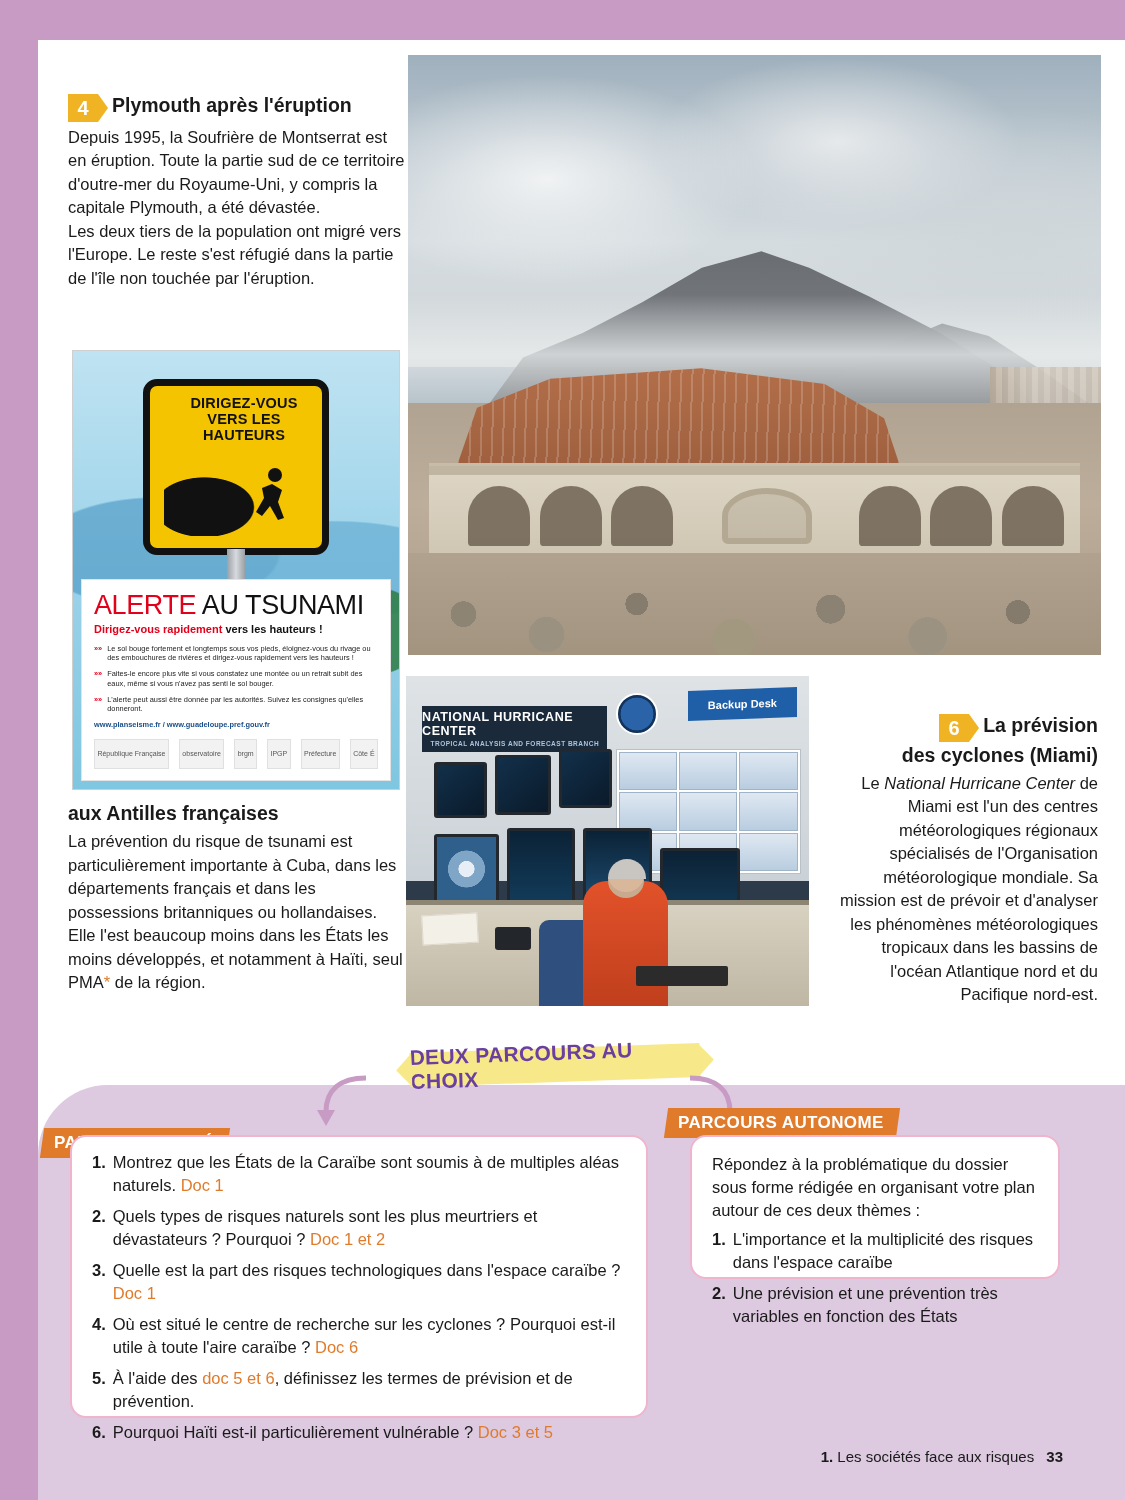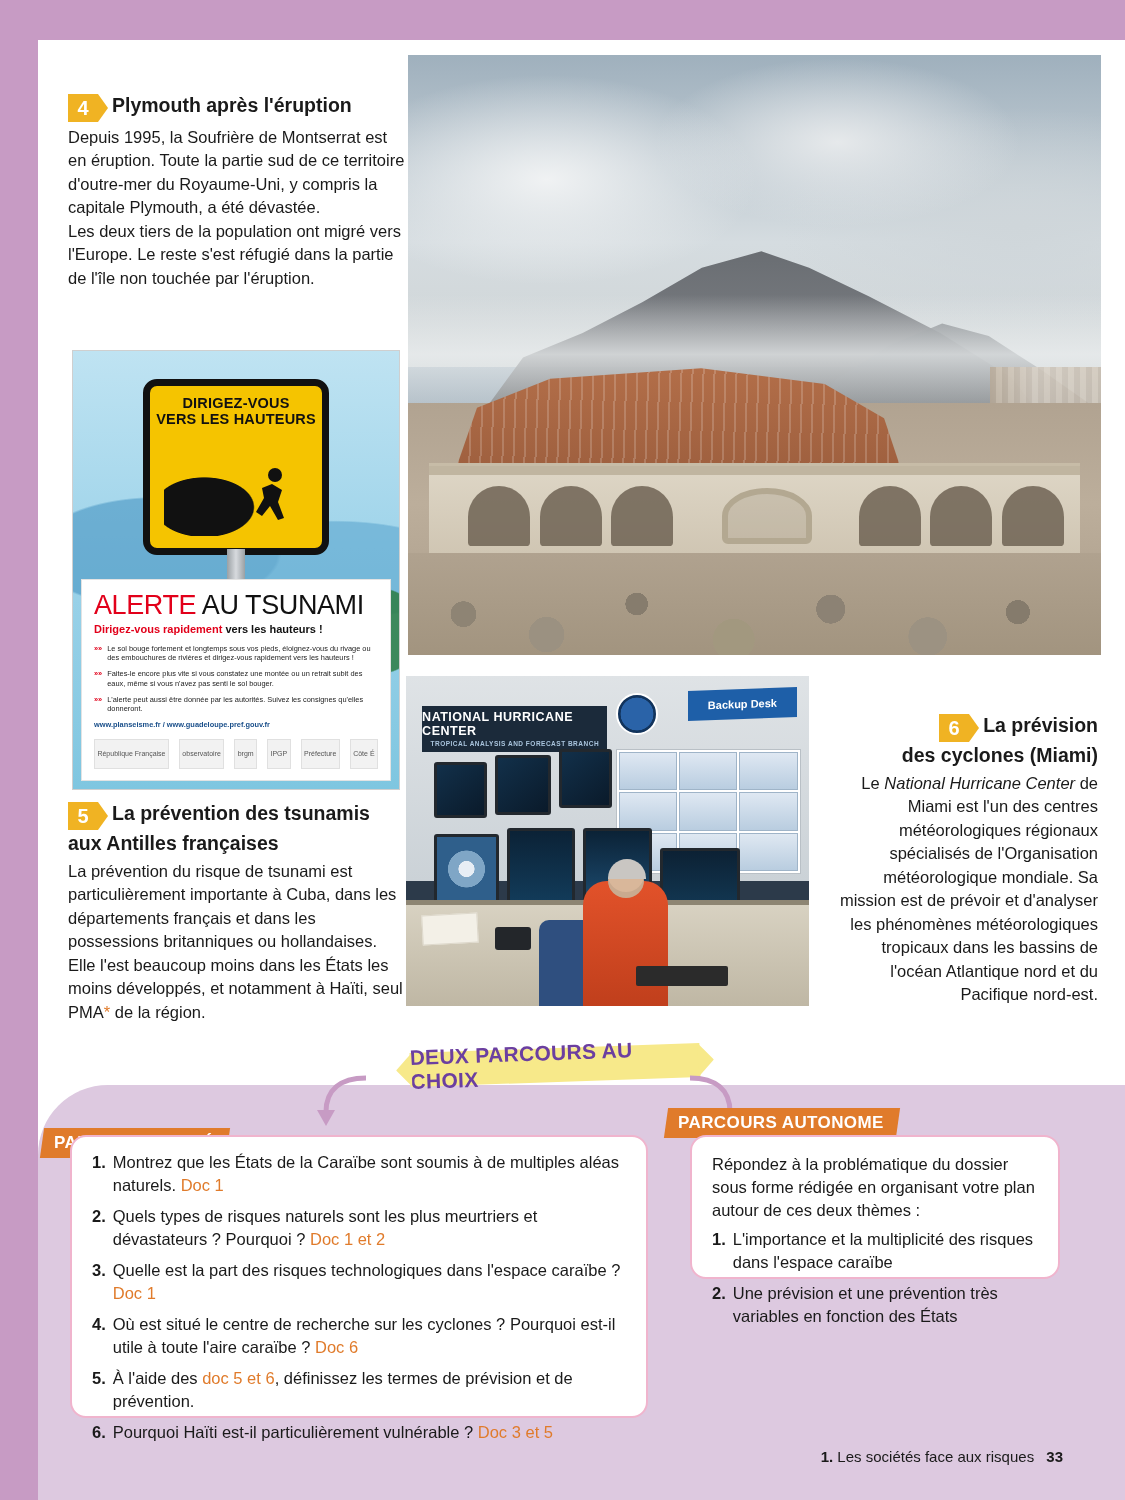--- a/index.html
+++ b/index.html
@@ -162,21 +162,21 @@
   #poster .sign {
     position:absolute; left:50%; top:28px; transform:translateX(-50%);
     width:186px; height:176px;
     background:#f5c400;
     border:7px solid #111;
     border-radius:14px;
   }
   #poster .sign-text {
     margin-top:9px; text-align:center;
     font-weight:bold; color:#111;
-    font-size:14.5px; line-height:16px; letter-spacing:.2px;
+    font-size:14.5px; line-height:16px; letter-spacing:.2px;padding-left:16px;
   }
   #poster .sign-gfx {
     position:absolute; left:14px; right:14px; bottom:12px; height:96px;
     background:
       radial-gradient(ellipse 70px 42px at 28% 70%, #111 0 70%, rgba(17,17,17,0) 72%);
   }
   #poster .runner {
     position:absolute; right:30px; bottom:18px; width:44px; height:64px;
   }
   #poster .pole {
@@ -458,23 +458,20 @@
       <div class="logo-box">observatoire</div>
       <div class="logo-box">brgm</div>
       <div class="logo-box">IPGP</div>
       <div class="logo-box">Préfecture</div>
       <div class="logo-box">Côte É</div>
     </div>
   </div>
 </div>
 
 <div id="doc5">
-  <div class="doc-title-line">
-    <span class="doc-num">5</span><span class="doc-title">La prévention des tsunamis</span>
-  </div>
   <div class="doc-title">aux Antilles françaises</div>
   <div class="doc-body">
     <span>La prévention du risque de tsunami est particulièrement importante à Cuba, dans les départements français et dans les possessions britanniques ou hollandaises. Elle l'est beaucoup moins dans les États les moins développés, et notamment à Haïti, seul PMA</span><span class="star">*</span><span> de la région.</span>
   </div>
 </div>
 
 <div id="photo6">
   <div class="wallboard"></div>
   <div class="nhc-sign">
     <div class="l1">NATIONAL HURRICANE CENTER</div>

